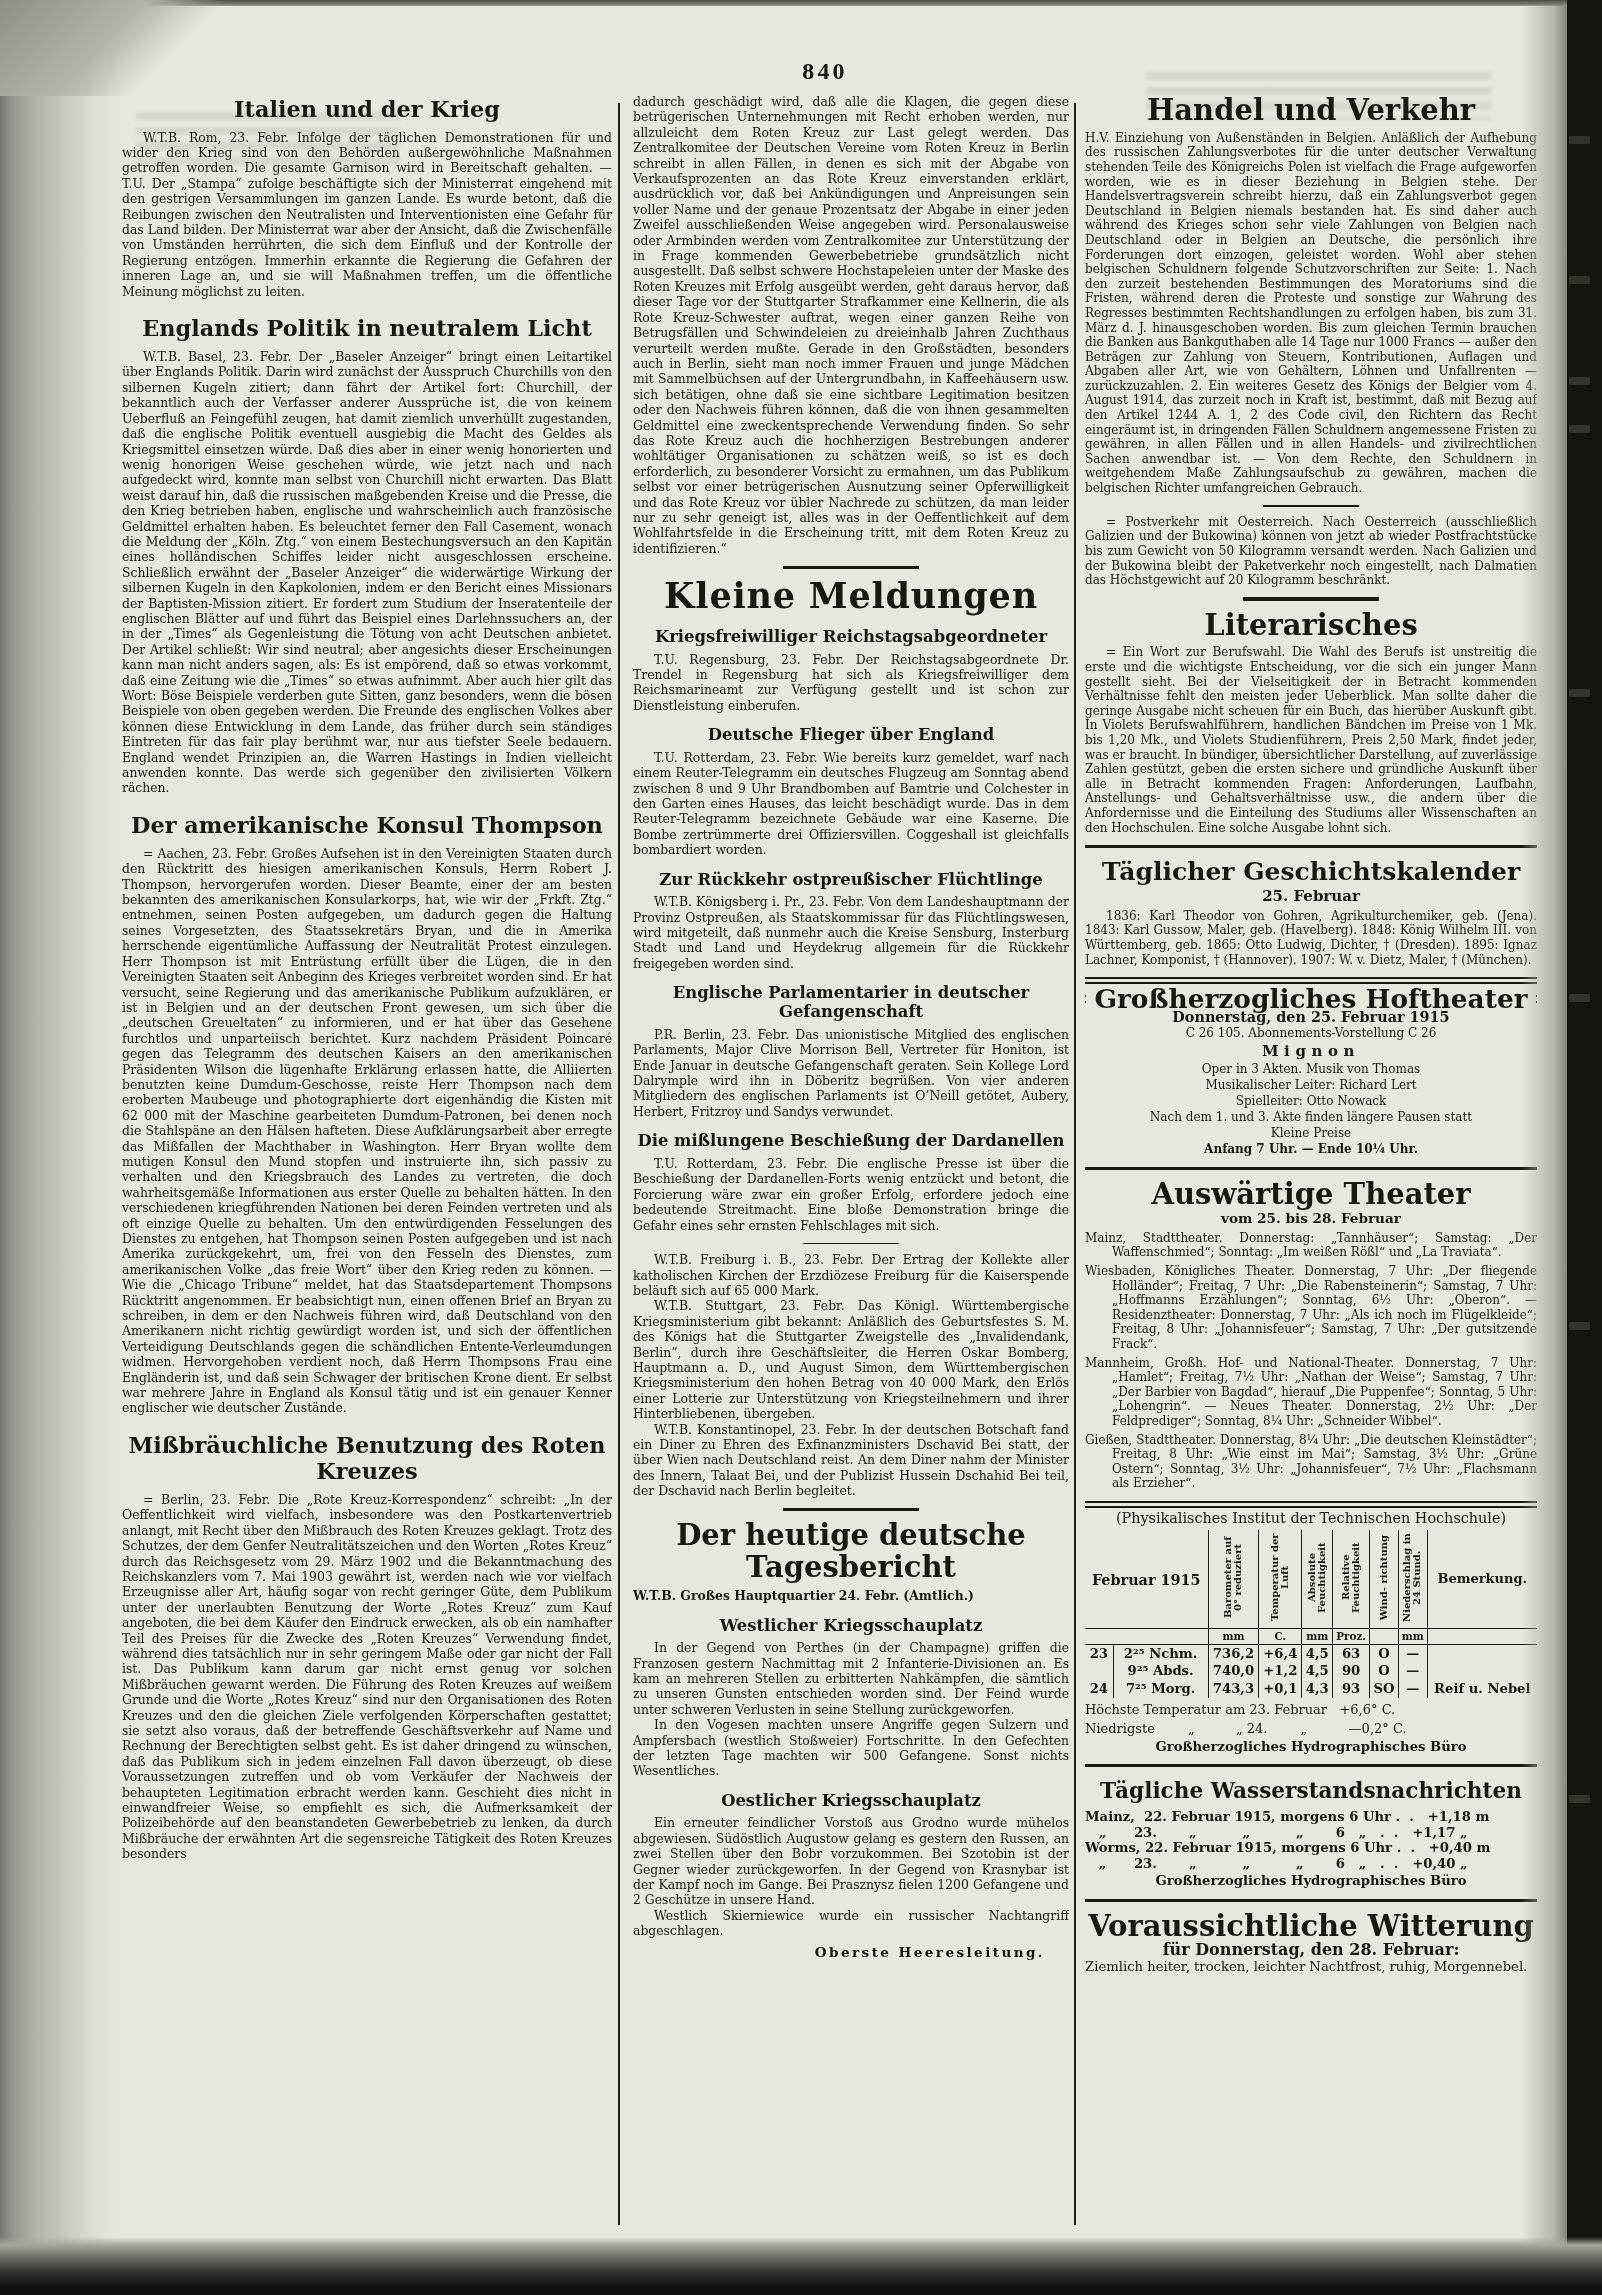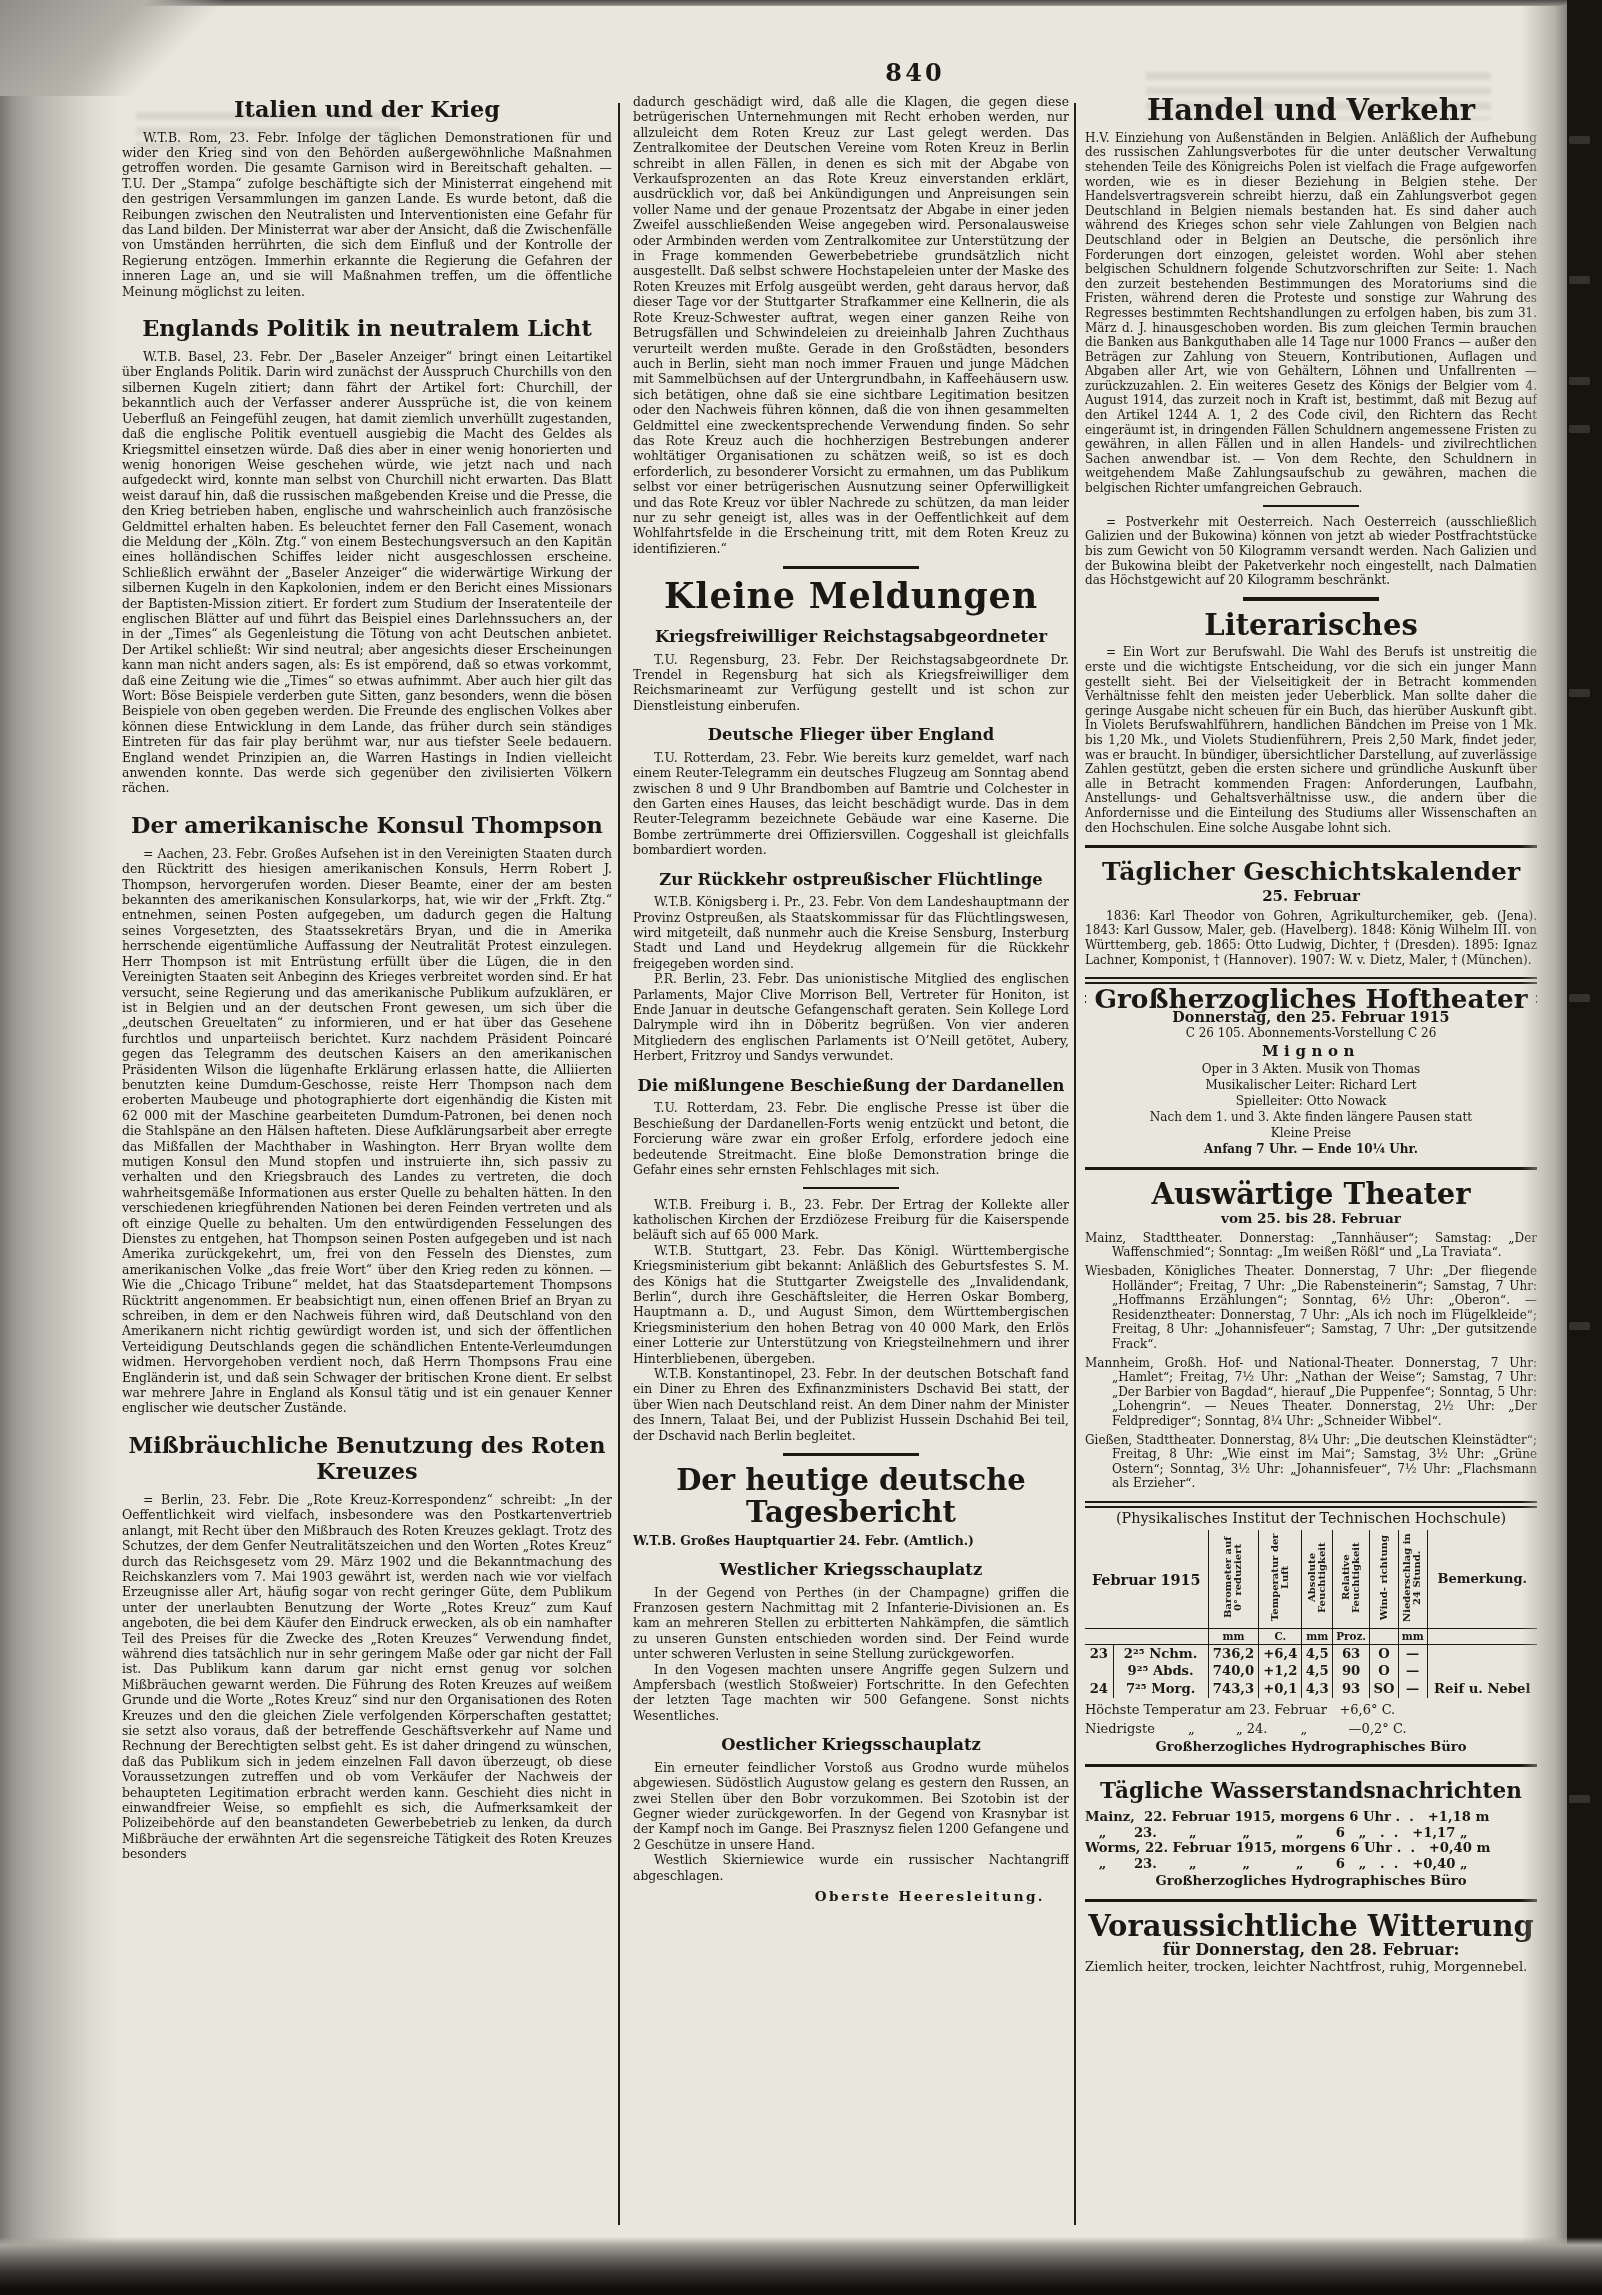--- a/index.html
+++ b/index.html
@@ -17,22 +17,22 @@
     background:linear-gradient(135deg,#8f8d86 0%,#b5b2aa 40%,rgba(233,230,222,0) 62%);}
   .edge-right-shadow{position:absolute;left:1521px;top:0;width:48px;height:2295px;z-index:5;
     background:linear-gradient(90deg,rgba(233,230,222,0),#b5b2a9 70%,#7d7b75);}
   .edge-right{position:absolute;left:1567px;top:0;width:35px;height:2295px;background:#15140f;z-index:6;}
   .edge-right .speck{position:absolute;left:1.6px;width:21px;height:8px;background:#3d3a33;border-radius:1.6px;opacity:.8;}
   .edge-bottom{position:absolute;left:0;top:2237px;width:1602px;height:58px;z-index:7;
     background:linear-gradient(180deg,rgba(233,230,222,0) 0px,#a8a59d 8px,#6b6963 21px,#34322e 35px,#100f0c 51px);}
   .ghost{position:absolute;z-index:1;filter:blur(1.6px);opacity:.16;background:
     repeating-linear-gradient(180deg,rgba(60,55,45,.55) 0 8px,rgba(60,55,45,0) 8px 15px);}
   
-  .pageno{position:absolute;left:705px;top:58px;width:240px;text-align:right;
-    font-size:24px;font-weight:bold;letter-spacing:3.2px;z-index:2;}
+  .pageno{position:absolute;left:705px;top:58px;width:240px;text-align:center;
+    font-size:24px;font-weight:bold;letter-spacing:3.2px;z-index:2;font-family:Liberation Serif, serif;}
   .vrule{position:absolute;top:103px;width:1.6px;height:2122px;background:#23201a;z-index:2;}
   .col{position:absolute;top:94px;height:2125px;overflow:hidden;z-index:2;text-align:justify;}
   #col-left{left:122px;width:490px;font-size:12.4px;line-height:15.4px;}
   #col-mid{left:633px;width:436px;font-size:12.4px;line-height:15.4px;}
   #col-right{left:1085px;width:452px;font-size:12px;line-height:14.6px;}
   
   .bp{margin:0;text-indent:21px;}
   .noind{text-indent:0;}
   h2.art{font-size:22.4px;line-height:26px;font-weight:bold;text-align:center;margin:16px 4.8px 8px;text-indent:0;}
   h2.first{margin-top:1.6px;}
@@ -104,20 +104,21 @@
 
   <h3 class="sub">Kriegsfreiwilliger Reichstagsabgeordneter</h3>
   <p class="bp">T.U. Regensburg, 23. Febr. Der Reichstagsabgeordnete Dr. Trendel in Regensburg hat sich als Kriegsfreiwilliger dem Reichsmarineamt zur Verfügung gestellt und ist schon zur Dienstleistung einberufen.</p>
 
   <h3 class="sub">Deutsche Flieger über England</h3>
   <p class="bp">T.U. Rotterdam, 23. Febr. Wie bereits kurz gemeldet, warf nach einem Reuter-Telegramm ein deutsches Flugzeug am Sonntag abend zwischen 8 und 9 Uhr Brandbomben auf Bamtrie und Colchester in den Garten eines Hauses, das leicht beschädigt wurde. Das in dem Reuter-Telegramm bezeichnete Gebäude war eine Kaserne. Die Bombe zertrümmerte drei Offiziersvillen. Coggeshall ist gleichfalls bombardiert worden.</p>
 
   <h3 class="sub">Zur Rückkehr ostpreußischer Flüchtlinge</h3>
   <p class="bp">W.T.B. Königsberg i. Pr., 23. Febr. Von dem Landeshauptmann der Provinz Ostpreußen, als Staatskommissar für das Flüchtlingswesen, wird mitgeteilt, daß nunmehr auch die Kreise Sensburg, Insterburg Stadt und Land und Heydekrug allgemein für die Rückkehr freigegeben worden sind.</p>
 
+  <h3 class="sub">Englische Parlamentarier in deutscher Gefangenschaft</h3>
   <p class="bp">P.R. Berlin, 23. Febr. Das unionistische Mitglied des englischen Parlaments, Major Clive Morrison Bell, Vertreter für Honiton, ist Ende Januar in deutsche Gefangenschaft geraten. Sein Kollege Lord Dalrymple wird ihn in Döberitz begrüßen. Von vier anderen Mitgliedern des englischen Parlaments ist O’Neill getötet, Aubery, Herbert, Fritzroy und Sandys verwundet.</p>
 
   <h3 class="sub">Die mißlungene Beschießung der Dardanellen</h3>
   <p class="bp">T.U. Rotterdam, 23. Febr. Die englische Presse ist über die Beschießung der Dardanellen-Forts wenig entzückt und betont, die Forcierung wäre zwar ein großer Erfolg, erfordere jedoch eine bedeutende Streitmacht. Eine bloße Demonstration bringe die Gefahr eines sehr ernsten Fehlschlages mit sich.</p>
 
   <div class="mini-rule thin"></div>
 
   <p class="bp">W.T.B. Freiburg i. B., 23. Febr. Der Ertrag der Kollekte aller katholischen Kirchen der Erzdiözese Freiburg für die Kaiserspende beläuft sich auf 65 000 Mark.</p>
   <p class="bp">W.T.B. Stuttgart, 23. Febr. Das Königl. Württembergische Kriegsministerium gibt bekannt: Anläßlich des Geburtsfestes S. M. des Königs hat die Stuttgarter Zweigstelle des „Invalidendank, Berlin“, durch ihre Geschäftsleiter, die Herren Oskar Bomberg, Hauptmann a. D., und August Simon, dem Württembergischen Kriegsministerium den hohen Betrag von 40 000 Mark, den Erlös einer Lotterie zur Unterstützung von Kriegsteilnehmern und ihrer Hinterbliebenen, übergeben.</p>
   <p class="bp">W.T.B. Konstantinopel, 23. Febr. In der deutschen Botschaft fand ein Diner zu Ehren des Exfinanzministers Dschavid Bei statt, der über Wien nach Deutschland reist. An dem Diner nahm der Minister des Innern, Talaat Bei, und der Publizist Hussein Dschahid Bei teil, der Dschavid nach Berlin begleitet.</p>

